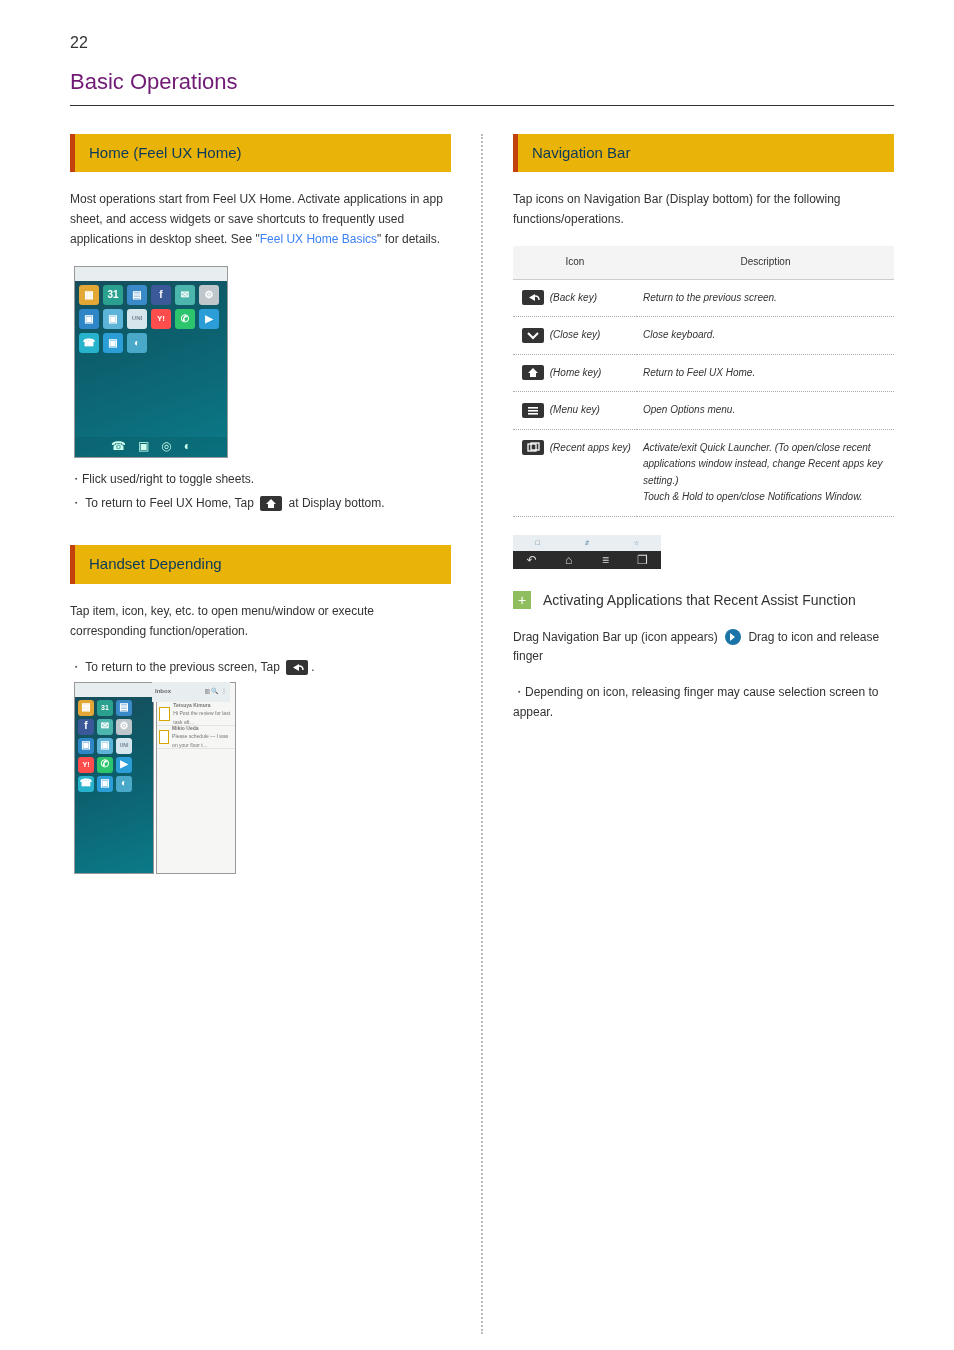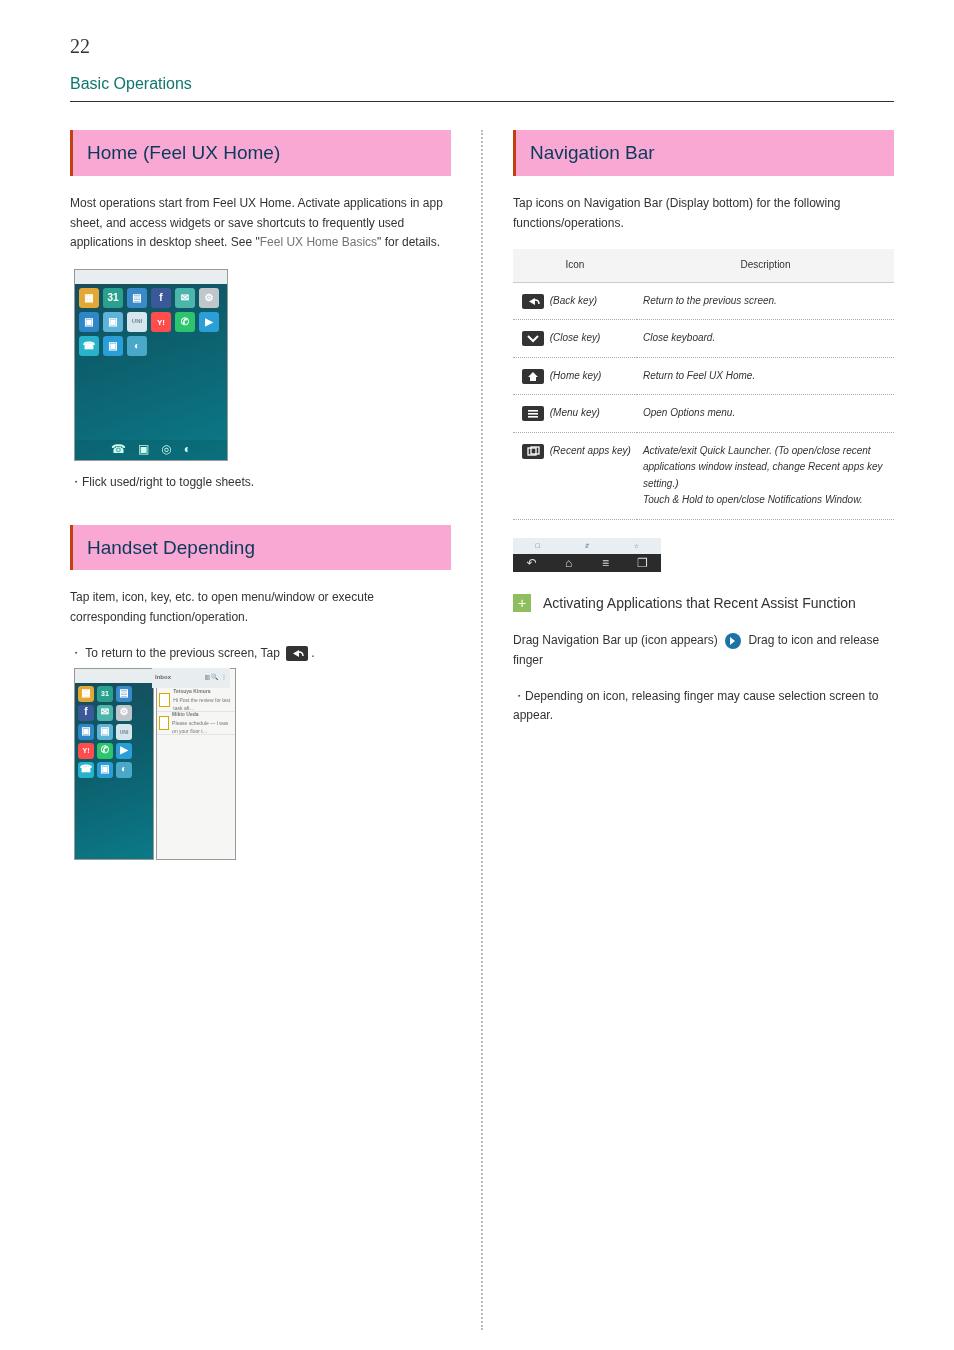--- a/index.html
+++ b/index.html
@@ -10,29 +10,28 @@
     line-height:1.65;
     width:954px;
     position:relative;
     background:#fff;
   }
   .page{
     padding:30px 60px 40px 70px;
     position:relative;
   }
   .page-num{
-    font-size:20px;
+    font-size:16px;
     margin-bottom:8px;
-    font-family:Liberation Serif, serif;
   }
   h1.title{
     font-weight:normal;
-    font-size:16px;
+    font-size:22px;
     margin:0 0 2px 0;
-    color:#0f766e;
+    color:#701a75;
   }
   .title-rule{
     border:none;
     border-top:1px solid #333;
     margin:4px 0 28px 0;
   }
   .cols{
     display:flex;
     gap:0;
     position:relative;
@@ -44,29 +43,29 @@
   }
   .col.right{
     padding-right:0;
     padding-left:30px;
   }
   .divider{
     border-left:2px dotted #bbb;
     height:1200px;
   }
   .sec-head{
-    background:#f9a8d4;
+    background:#eab308;
     padding:7px 10px 7px 14px;
     margin:0 0 18px 0;
-    border-left:3px solid #c2410c;
-    font-size:19px;
+    border-left:5px solid #c2410c;
+    font-size:15px;
     color:#0a3a5b;
   }
   p{margin:0 0 16px 0;}
-  a.link{color:#737373;text-decoration:none;}
+  a.link{color:#3b82f6;text-decoration:none;}
   .bullet{margin-bottom:4px;}
   .bullet::before{content:"・";color:#555;}
   .screenshot{
     width:152px;height:190px;
     background:linear-gradient(160deg,#1a4a58 0%,#0d5c6a 35%,#0b7a88 100%);
     border:1px solid #999;
     margin:4px 0 12px 4px;
     position:relative;
   }
   .screenshot .topbar{height:14px;background:#e8edf0;}
@@ -189,20 +188,25 @@
         </div>
         <div class="bottombar">
             <span>☎</span>
             <span>▣</span>
             <span>◎</span>
             <span>◐</span>
           </div>
       </div>
 
       <div class="bullet"><span>Flick used/right to toggle sheets.</span></div>
+      <div class="bullet">
+        <span>To return to Feel UX Home, Tap </span><span class="icon-chip"><svg width="22" height="15" viewBox="0 0 22 15">
+              <path d="M11 3 L16 8 L14 8 L14 12 L8 12 L8 8 L6 8 Z" fill="#fff"></path>
+            </svg></span><span> at Display bottom.</span>
+      </div>
 
       <div style="height:28px"></div>
       <div class="sec-head">Handset Depending</div>
       <p>Tap item, icon, key, etc. to open menu/window or execute corresponding function/operation.</p>
 
       <div class="bullet">
         <span>To return to the previous screen, Tap </span><span class="icon-chip"><svg width="22" height="15" viewBox="0 0 22 15">
               <path d="M13 4 L7 7.5 L13 11 Z" fill="#fff"></path>
               <path d="M13 6 Q17 6 17 10" stroke="#fff" stroke-width="1.5" fill="none"></path>
             </svg></span><span>.</span>

